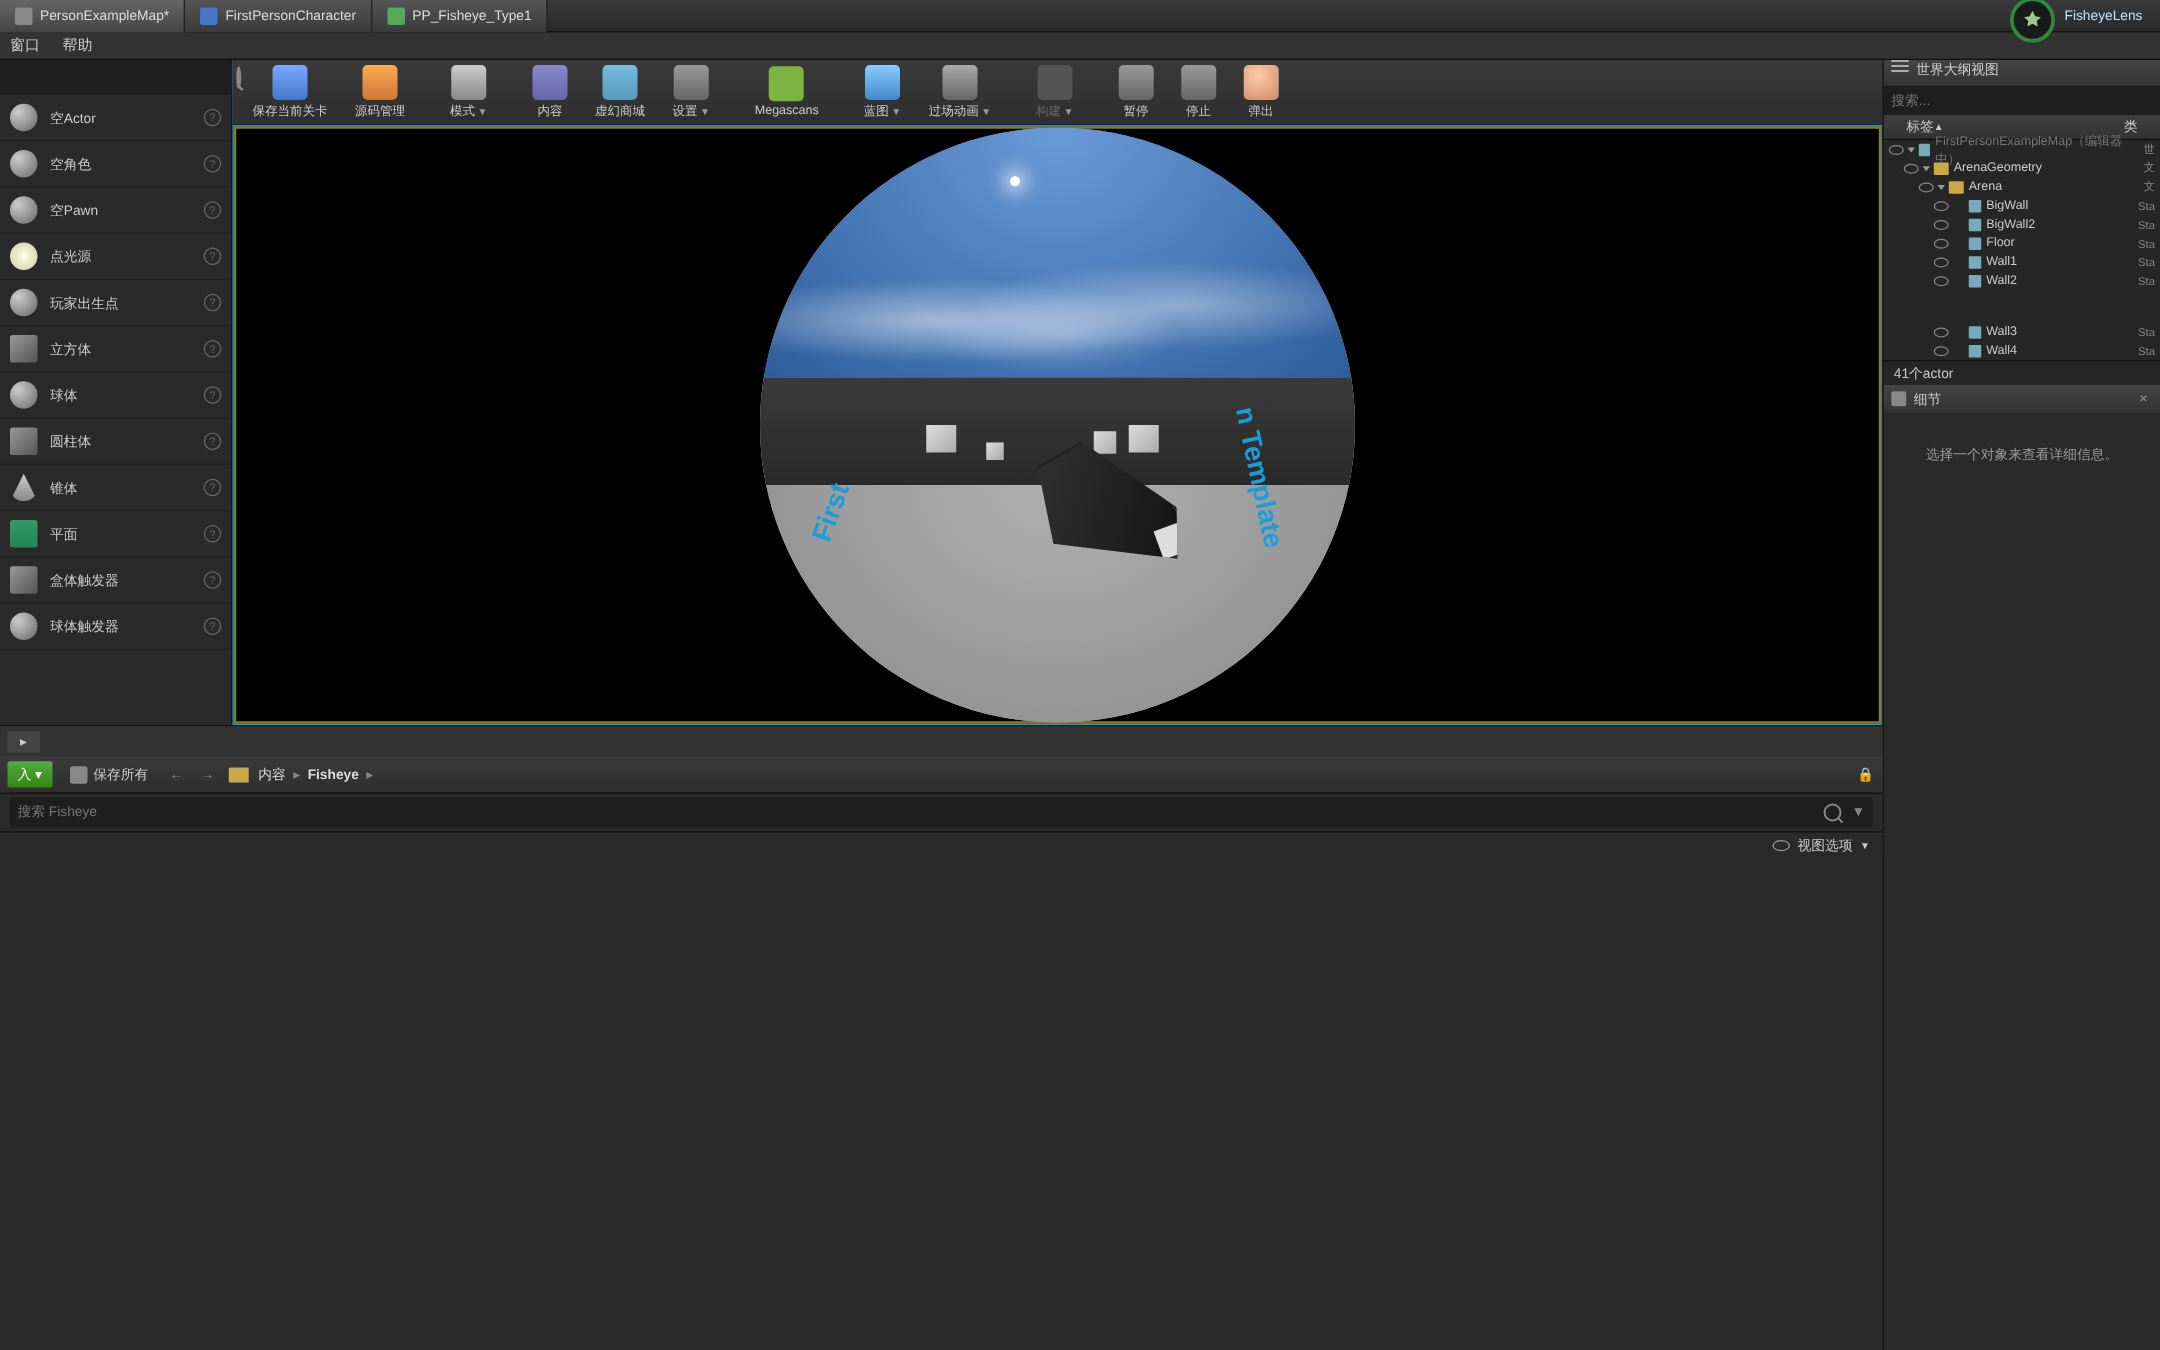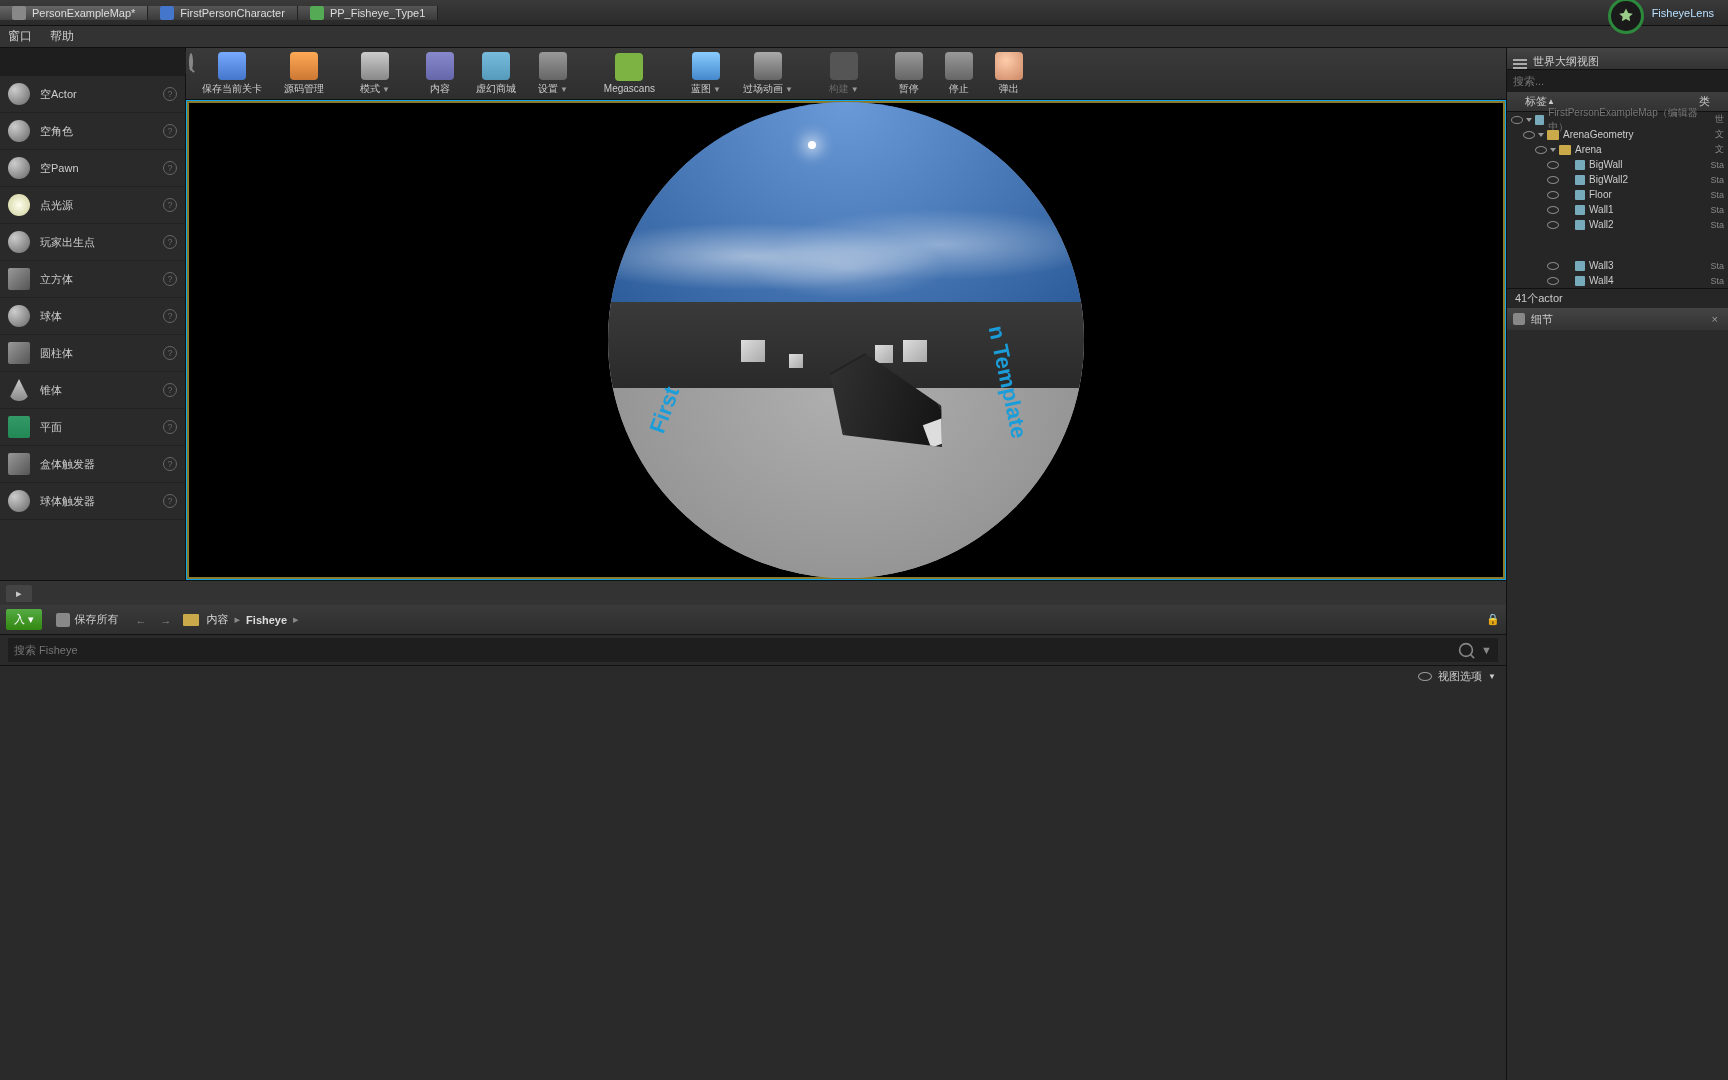--- a/index.html
+++ b/index.html
@@ -1,20 +1,20 @@
 <!DOCTYPE html>
 <html><head>
 <meta charset="utf-8">
 <style>
 * { margin:0; padding:0; box-sizing:border-box; font-family:"Microsoft YaHei",Arial,sans-serif; }
 body { background:#1a1a1a; color:#ccc; font-size:11px; overflow:hidden; width:1728px; height:1080px; }
 
 
 .tabbar { height:26px; background:linear-gradient(#3a3a3a,#2a2a2a); display:flex; align-items:center; border-bottom:1px solid #111;}
-.tab { display:flex; align-items:center; gap:6px; padding:0 12px; height:14px; background:linear-gradient(#555,#3a3a3a); border-right:1px solid #222; color:#ddd; cursor:pointer;}
+.tab { display:flex; align-items:center; gap:6px; padding:0 12px; height:26px; background:linear-gradient(#555,#3a3a3a); border-right:1px solid #222; color:#ddd; cursor:pointer;}
 .tab.active { background:linear-gradient(#666,#444);}
 .tab-icon { width:14px; height:14px; background:#888; border-radius:2px;}
 .project-name { margin-left:auto; display:flex; align-items:center; gap:8px; padding-right:14px; color:#b8e0ff;}
 .badge-circle { width:36px; height:36px; border:3px solid #2d8a3d; border-radius:50%; display:flex; align-items:center; justify-content:center; background:#1a1a1a; margin-top:6px;}
 
 
 .menubar { height:22px; background:#333; display:flex; align-items:center; padding:0 8px; gap:18px; border-bottom:1px solid #111;}
 .menuitem { color:#ccc; cursor:pointer; font-size:12px;}
 
 
@@ -66,21 +66,21 @@
 .sky::before { content:''; position:absolute; left:42%; top:18%; width:8px; height:8px; background:#fff; border-radius:50%; box-shadow:0 0 14px 6px rgba(255,255,255,.6);}
 .clouds { position:absolute; top:20%; left:0; right:0; height:25%; background:radial-gradient(ellipse at 30% 50%,rgba(255,255,255,.5),transparent 40%),radial-gradient(ellipse at 70% 40%,rgba(255,255,255,.4),transparent 35%),radial-gradient(ellipse at 50% 60%,rgba(255,255,255,.3),transparent 30%);}
 .ground { position:absolute; bottom:0; left:0; right:0; height:58%; background:radial-gradient(ellipse at 50% 30%,#b0b0b0,#8a8a8a);}
 .wallband { position:absolute; top:42%; left:0; right:0; height:18%; background:linear-gradient(#3a3a3a,#2a2a2a);}
 .box { position:absolute; background:linear-gradient(135deg,#ddd,#aaa); width:24px; height:22px;}
 .gun { position:absolute; left:48%; top:52%; width:100px; height:120px; background:linear-gradient(135deg,#333,#111); transform:rotate(-30deg); clip-path:polygon(20% 0,60% 0,100% 70%,80% 100%,0 50%); border:2px solid #222;}
 .gun::after { content:''; position:absolute; right:-4px; bottom:0; width:30px; height:24px; background:#ddd; transform:rotate(10deg);}
 .floortext { position:absolute; color:#1a9dd9; font-weight:bold; font-size:22px;}
 
 
-.panel-header { height:22px; background:linear-gradient(#444,#333); display:flex; align-items:flex-end; padding:0 6px; gap:6px; border-bottom:1px solid #111;}
+.panel-header { height:22px; background:linear-gradient(#444,#333); display:flex; align-items:flex-start; padding:0 6px; gap:6px; border-bottom:1px solid #111;}
 .panel-header .picon { width:14px; height:10px; background:repeating-linear-gradient(#aaa,#aaa 2px,transparent 2px,transparent 4px);}
 .search-small { height:22px; background:#1e1e1e; display:flex; align-items:center; padding:0 6px;}
 .search-small input { flex:1; background:transparent; border:none; color:#888; font-size:11px;}
 .col-header { height:20px; background:linear-gradient(#3e3e3e,#333); display:flex; align-items:center; padding:0 18px; font-size:11px; border-bottom:1px solid #111; justify-content:space-between;}
 .tree { flex:0 0 auto; background:#262626;}
 .tree-row { display:flex; align-items:center; height:15px; padding:0 4px; gap:4px; font-size:10px; cursor:pointer;}
 .eye { width:12px; height:8px; border:1px solid #888; border-radius:50%;}
 .tri { width:0; height:0; border-left:4px solid #999; border-top:3px solid transparent; border-bottom:3px solid transparent;}
 .tri.open { transform:rotate(90deg);}
 .folder-ico { width:12px; height:10px; background:#c9a94a; border-radius:1px;}
@@ -380,20 +380,23 @@
           <span class="tree-type">Sta</span>
         </div>
       </div>
     <div class="actor-count">41个actor</div>
 
     <div class="details-header">
       <span style="width:12px;height:12px;background:#888;border-radius:2px"></span>
       <span>细节</span>
       <span class="close-x">×</span>
     </div>
+    <div class="details-empty">
+      <span>选择一个对象来查看详细信息。</span>
+    </div>
   </div>
 
   <div class="content-browser">
     <div class="cb-minibar">
       <div style="background:#444;padding:2px 10px;border-radius:2px 2px 0 0">▸</div>
     </div>
     <div class="cb-toolbar">
       <div class="btn-add">
           <span>入 ▾</span>
         </div>

